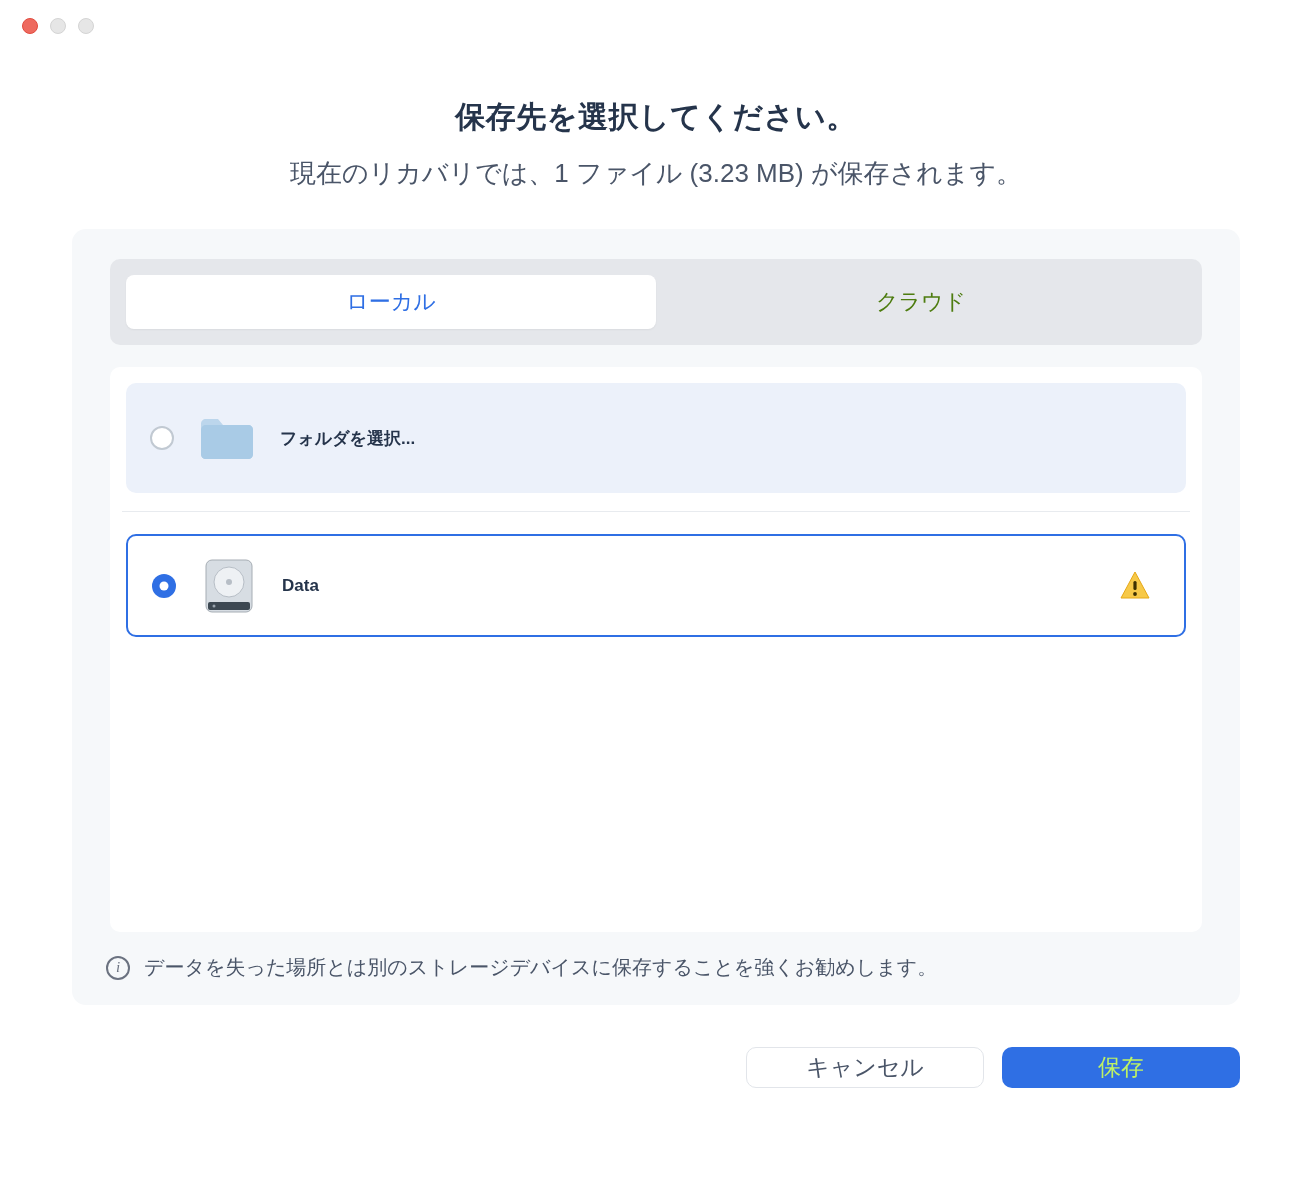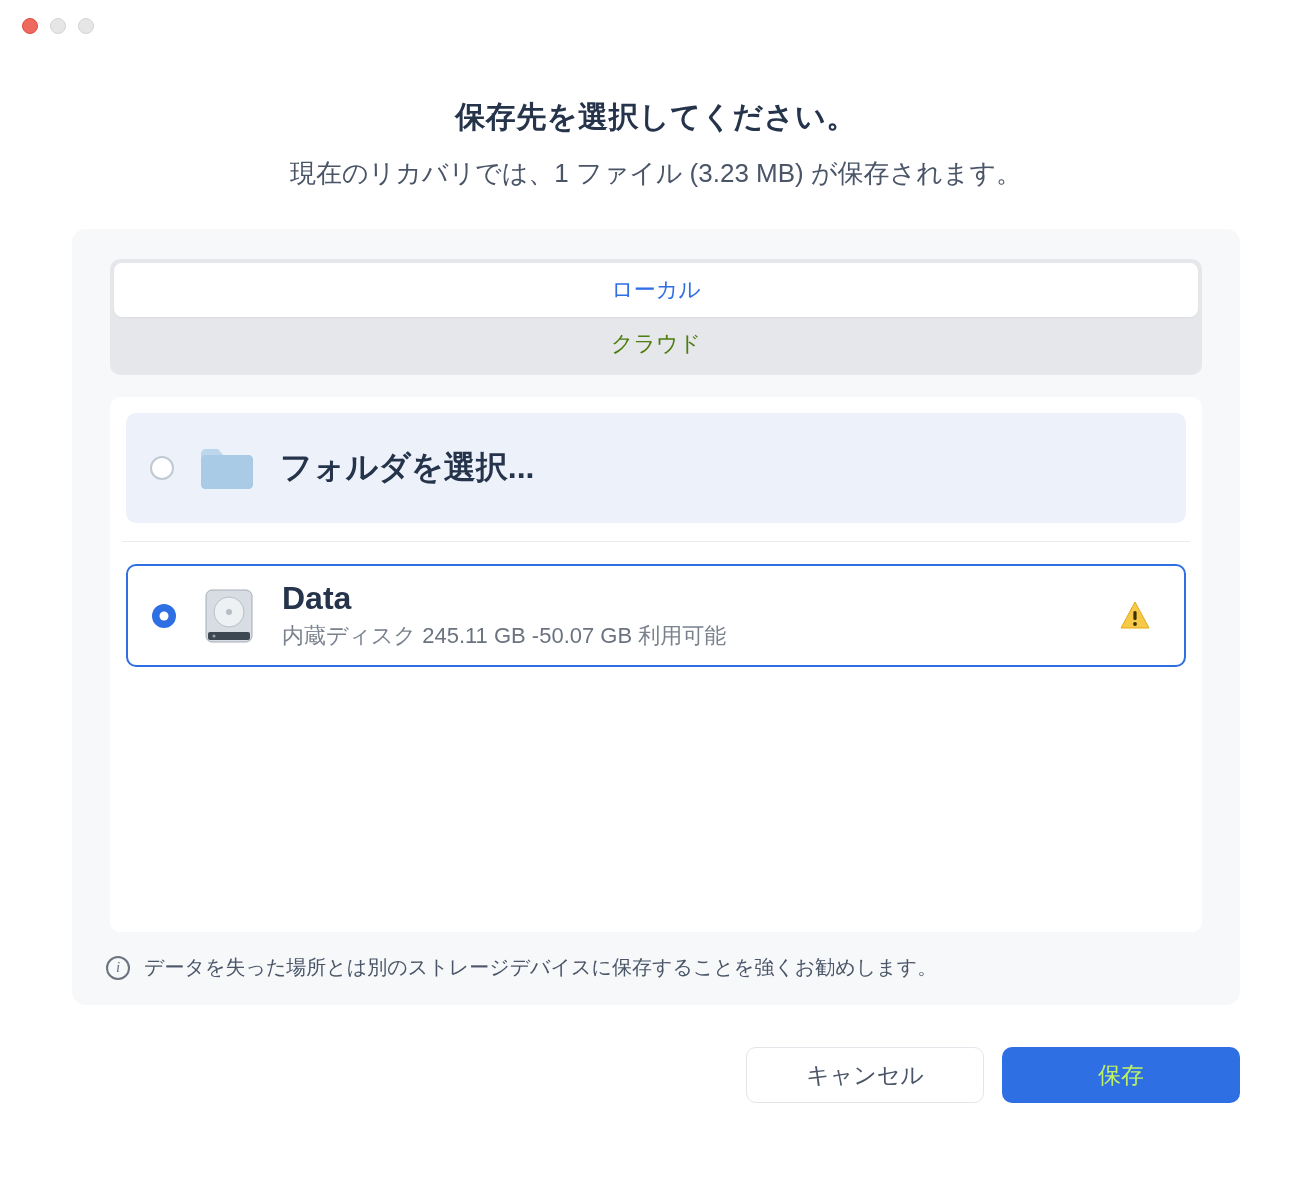--- a/index.html
+++ b/index.html
@@ -52,22 +52,21 @@
       display: flex;
       flex-direction: column;
       position: relative;
     }
 
     .tabs {
       display: flex;
       margin: 30px 38px 0 38px;
       background: #e5e7eb;
       border-radius: 10px;
-      padding: 4px;
-      flex-direction: column;
+      padding: 16px;
     }
     .tab {
       flex: 1;
       text-align: center;
       padding: 12px 0;
       font-size: 22px;
       font-weight: 500;
       color: #4d7c0f;
       border-radius: 8px;
       cursor: pointer;
@@ -140,21 +139,21 @@
       flex-shrink: 0;
       display: flex;
       align-items: center;
       justify-content: center;
     }
 
     .row-text {
       flex: 1;
     }
     .row-title {
-      font-size: 32px;
+      font-size: 17px;
       font-weight: 700;
       color: #25344b;
     }
     .row-sub {
       font-size: 22px;
       color: #7a828e;
       margin-top: 4px;
     }
     .row-sub .bold { color: #6b7380; font-weight: 500; }
 
@@ -190,21 +189,21 @@
 
     .action-bar {
       position: absolute;
       right: 72px;
       top: 1047px;
       display: flex;
       gap: 18px;
     }
     .btn {
       min-width: 238px;
-      height: 56px;
+      height: 41px;
       border-radius: 10px;
       font-size: 23px;
       font-weight: 500;
       display: flex;
       align-items: center;
       justify-content: center;
       cursor: pointer;
       border: none;
     }
     .btn-cancel {
@@ -261,23 +260,20 @@
         <svg width="50" height="56" viewBox="0 0 50 56">
           <rect x="2" y="2" width="46" height="52" rx="6" fill="#d7dde3" stroke="#a6adb4" stroke-width="1"></rect>
           <circle cx="25" cy="24" r="15" fill="#eef1f4" stroke="#b7bec6" stroke-width="1"></circle>
           <circle cx="25" cy="24" r="3" fill="#b7bec6"></circle>
           <rect x="4" y="44" width="42" height="8" rx="2" fill="#3d4852"></rect>
           <circle cx="10" cy="48" r="1.5" fill="#9aa3ad"></circle>
         </svg>
       </div>
       <div class="row-text">
         <div class="row-title">Data</div>
-        <div class="row-sub">
-          <span>内蔵ディスク </span><span class="bold">245.11 GB</span><span class="bold"> -</span><span class="bold">50.07 GB</span><span> 利用可能</span>
-        </div>
       </div>
       <div class="warn-icon">
         <svg width="34" height="34" viewBox="0 0 34 34">
           <path d="M17 3 L31 29 L3 29 Z" fill="#f7c948" stroke="#e6a817" stroke-width="1"></path>
           <rect x="15.4" y="12" width="3.2" height="9" rx="1.5" fill="#3d3000"></rect>
           <circle cx="17" cy="25" r="1.9" fill="#3d3000"></circle>
         </svg>
       </div>
     </div>
 

